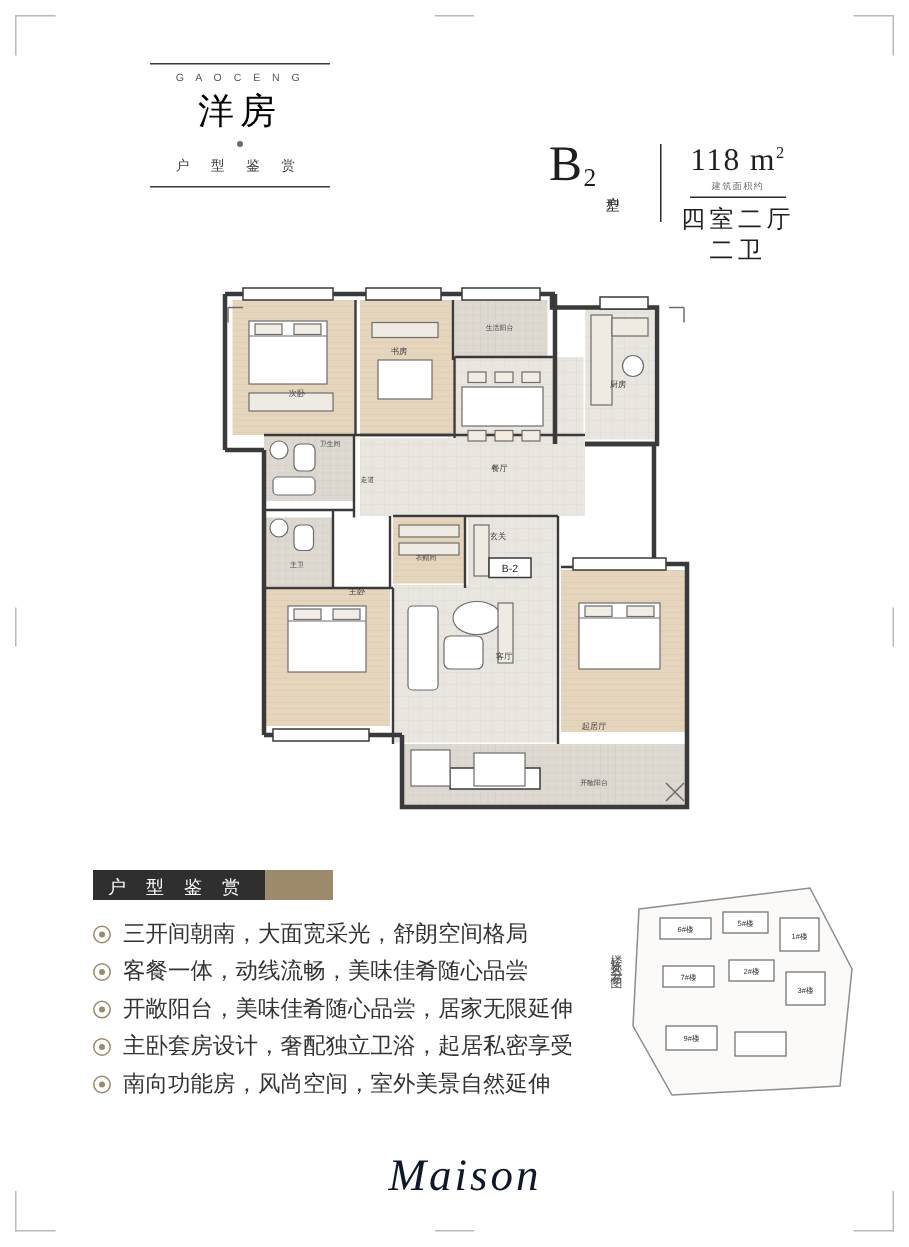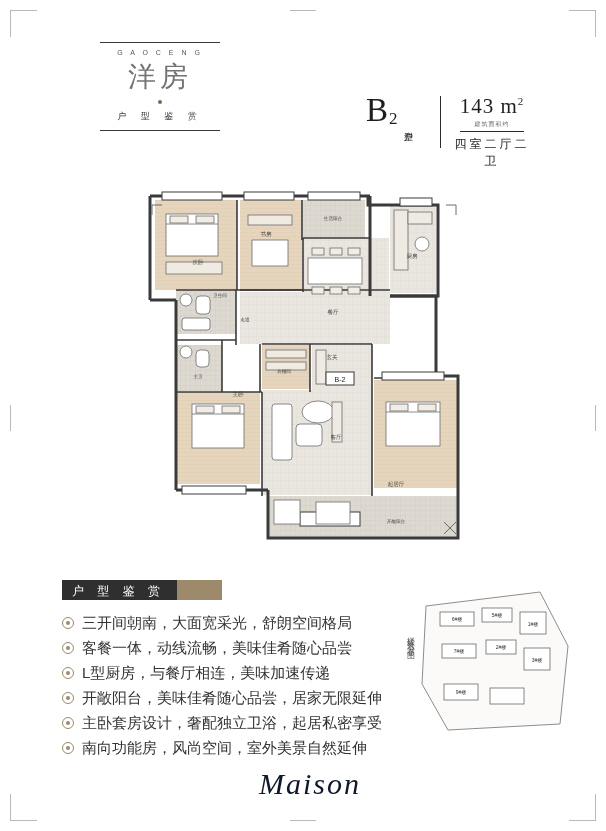--- a/index.html
+++ b/index.html
@@ -23,36 +23,36 @@
   .t-top{top:10px;left:290px;width:26px;height:1px;}
   .t-bottom{bottom:10px;left:290px;width:26px;height:1px;}
   .t-left{left:10px;top:405px;width:1px;height:26px;}
   .t-right{right:10px;top:405px;width:1px;height:26px;}
 
   
   .header{position:absolute;top:42px;left:0;width:100%;height:100px;}
   .title-block{position:absolute;left:70px;top:0;width:180px;text-align:center;}
   .rule{height:1px;background:#3a3a3a;width:120px;margin:0 auto;}
   .pinyin{font-size:7px;letter-spacing:3px;color:#555;margin:6px 0 2px;}
-  .big-title{font-family:"Liberation Serif","DejaVu Serif",serif;font-size:28px;letter-spacing:4px;color:#737373;margin:2px 0 3px;text-align:center;}
+  .big-title{font-family:"Liberation Serif","DejaVu Serif",serif;font-size:24px;letter-spacing:4px;color:#000000;margin:2px 0 3px;text-align:center;}
   .dot{width:4px;height:4px;border-radius:50%;background:#7a6a52;margin:4px auto 6px;}
   .sub-title{font-size:9px;letter-spacing:6px;color:#3a3a3a;margin-bottom:7px;}
 
   .type-block{position:absolute;right:72px;top:52px;width:168px;height:58px;}
   .type-left{position:absolute;left:0;top:0;display:flex;align-items:flex-end;}
   .type-b{font-family:"Liberation Serif","DejaVu Serif",serif;font-size:33px;line-height:33px;color:#1f1f1f;}
   .type-2{font-family:"Liberation Serif","DejaVu Serif",serif;font-size:17px;line-height:17px;color:#1f1f1f;margin-left:1px;}
   .type-hx{font-size:9px;line-height:11px;margin-left:5px;margin-bottom:1px;writing-mode:vertical-rl;letter-spacing:1px;color:#1f1f1f;}
   .v-divider{position:absolute;left:74px;top:2px;width:1px;height:52px;background:#2b2b2b;}
   .type-right{position:absolute;left:84px;top:0;text-align:center;width:84px;}
   .area{font-family:"Liberation Serif","DejaVu Serif",serif;font-size:21px;color:#1f1f1f;letter-spacing:1px;}
   .area sup{font-size:11px;}
   .area-note{font-size:6px;color:#666;letter-spacing:1px;margin:1px 0 2px;}
   .hr-thin{height:1px;background:#2b2b2b;width:64px;margin:2px auto 4px;}
-  .rooms{font-size:12px;letter-spacing:3px;color:#1f1f1f;}
+  .rooms{font-size:16px;letter-spacing:3px;color:#1f1f1f;}
 
   
   .plan{position:absolute;left:120px;top:175px;width:380px;height:370px;}
   .plan svg{display:block;}
 
   
   .features{position:absolute;left:62px;top:580px;width:330px;}
   .feat-head{position:relative;height:22px;margin-bottom:14px;}
   .feat-head .band{position:absolute;left:0;top:0;width:115px;height:20px;background:#2f2f2f;}
   .feat-head .band-accent{position:absolute;left:115px;top:0;width:45px;height:20px;background:#9c8a6a;}
@@ -101,21 +101,21 @@
 
     <div class="type-block">
       <div class="type-left">
         <span class="type-b">B</span>
         <span class="type-2">2</span>
         <span class="type-hx">户型</span>
       </div>
       <div class="v-divider"></div>
       <div class="type-right">
         <div class="area">
-          <span>143 m</span><sup>2</sup>
+          <span>118 m</span><sup>2</sup>
         </div>
         <div class="area-note">建筑面积约</div>
         <div class="hr-thin"></div>
         <div class="rooms">四室二厅二卫</div>
       </div>
     </div>
   </div>
 
   <div class="plan" style="left:0;top:0;width:606px;height:560px;">
     <svg width="606" height="560" viewBox="0 0 606 560">
@@ -306,24 +306,20 @@
       <li>
         <span class="feat-marker"></span>
         <span>三开间朝南，大面宽采光，舒朗空间格局</span>
       </li>
       <li>
         <span class="feat-marker"></span>
         <span>客餐一体，动线流畅，美味佳肴随心品尝</span>
       </li>
       <li>
         <span class="feat-marker"></span>
-        <span>L型厨房，与餐厅相连，美味加速传递</span>
-      </li>
-      <li>
-        <span class="feat-marker"></span>
         <span>开敞阳台，美味佳肴随心品尝，居家无限延伸</span>
       </li>
       <li>
         <span class="feat-marker"></span>
         <span>主卧套房设计，奢配独立卫浴，起居私密享受</span>
       </li>
       <li>
         <span class="feat-marker"></span>
         <span>南向功能房，风尚空间，室外美景自然延伸</span>
       </li>

